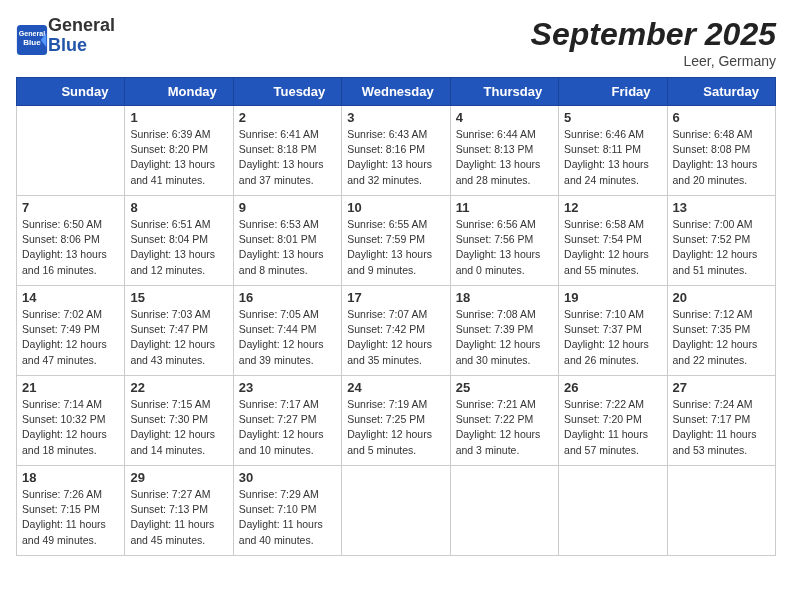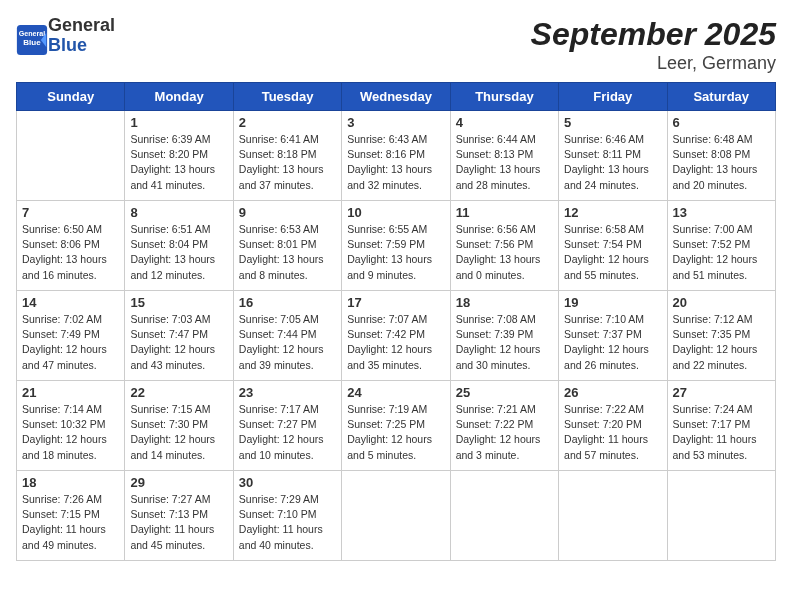--- a/index.html
+++ b/index.html
@@ -34,36 +34,36 @@
     .month-title {
       text-align: right;
     }
     .month-title h1 {
       font-size: 32px;
       font-weight: bold;
       color: #222;
       font-style: italic;
     }
     .month-title h2 {
-      font-size: 18px;
+      font-size: 14px;
       font-weight: normal;
       color: #444;
     }
     .calendar {
       width: 100%;
       border-collapse: collapse;
       border: 1px solid #ccc;
     }
     .calendar th {
       background-color: #2255bb;
       color: #fff;
       font-size: 13px;
       font-weight: bold;
-      padding: 6px 10px;
-      text-align: center;
+      padding: 6px 16px;
+      text-align: right;
       border: 1px solid #1a4499;
     }
     .calendar td {
       border: 1px solid #ccc;
       vertical-align: top;
       padding: 4px 5px;
       width: calc(100% / 7);
       min-height: 80px;
       font-size: 10.5px;
       color: #333;

